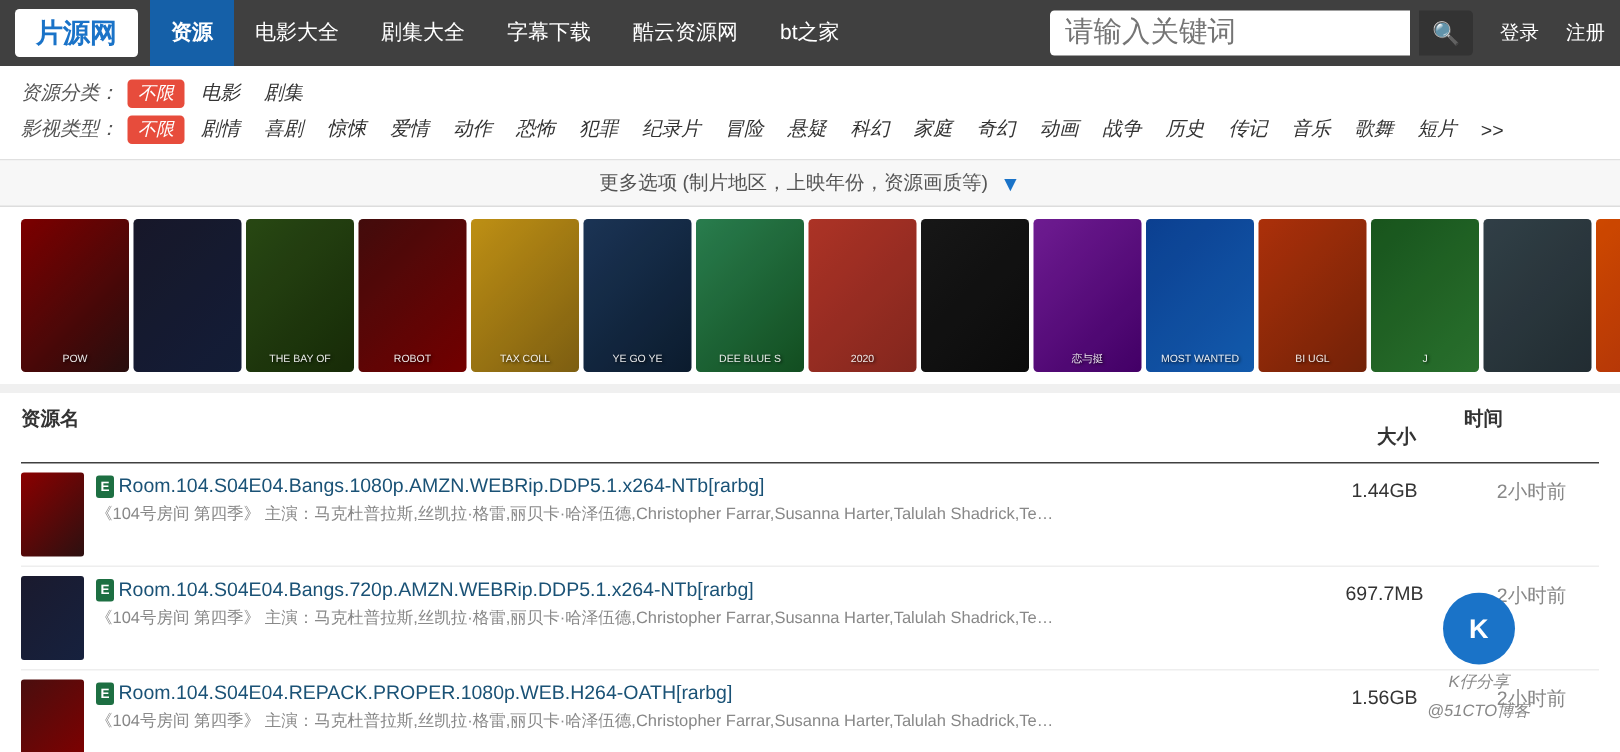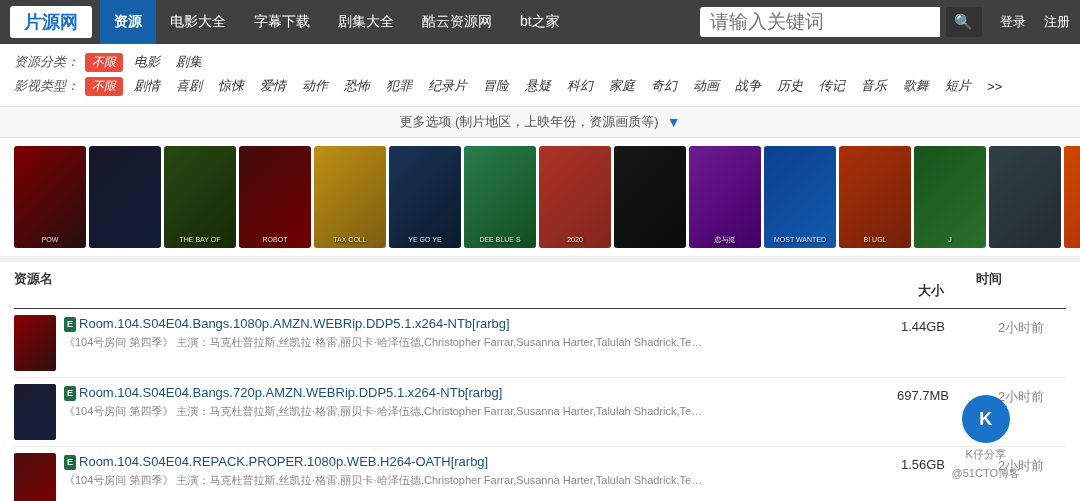--- a/index.html
+++ b/index.html
@@ -281,32 +281,33 @@
       display: flex;
       align-items: center;
       justify-content: center;
       color: #fff;
       font-size: 18px;
       font-weight: bold;
     }
     .watermark-text {
       font-size: 11px;
       color: #888;
+      font-style: italic;
     }
   </style>
 </head>
 <body>
 
 <div class="header">
   <div class="logo">片源网</div>
 
   <div class="nav-item active">资源</div>
   <div class="nav-item">电影大全</div>
+  <div class="nav-item">剧集大全</div>
   <div class="nav-item">字幕下载</div>
-  <div class="nav-item">剧集大全</div>
   <div class="nav-item">酷云资源网</div>
   <div class="nav-item">bt之家</div>
 
   <div class="search-area">
     <input type="text" class="search-input" placeholder="请输入关键词" style="">
     <button class="search-btn">🔍</button>
     <span class="header-link">登录</span>
     <span class="header-link">注册</span>
   </div>
 </div>

